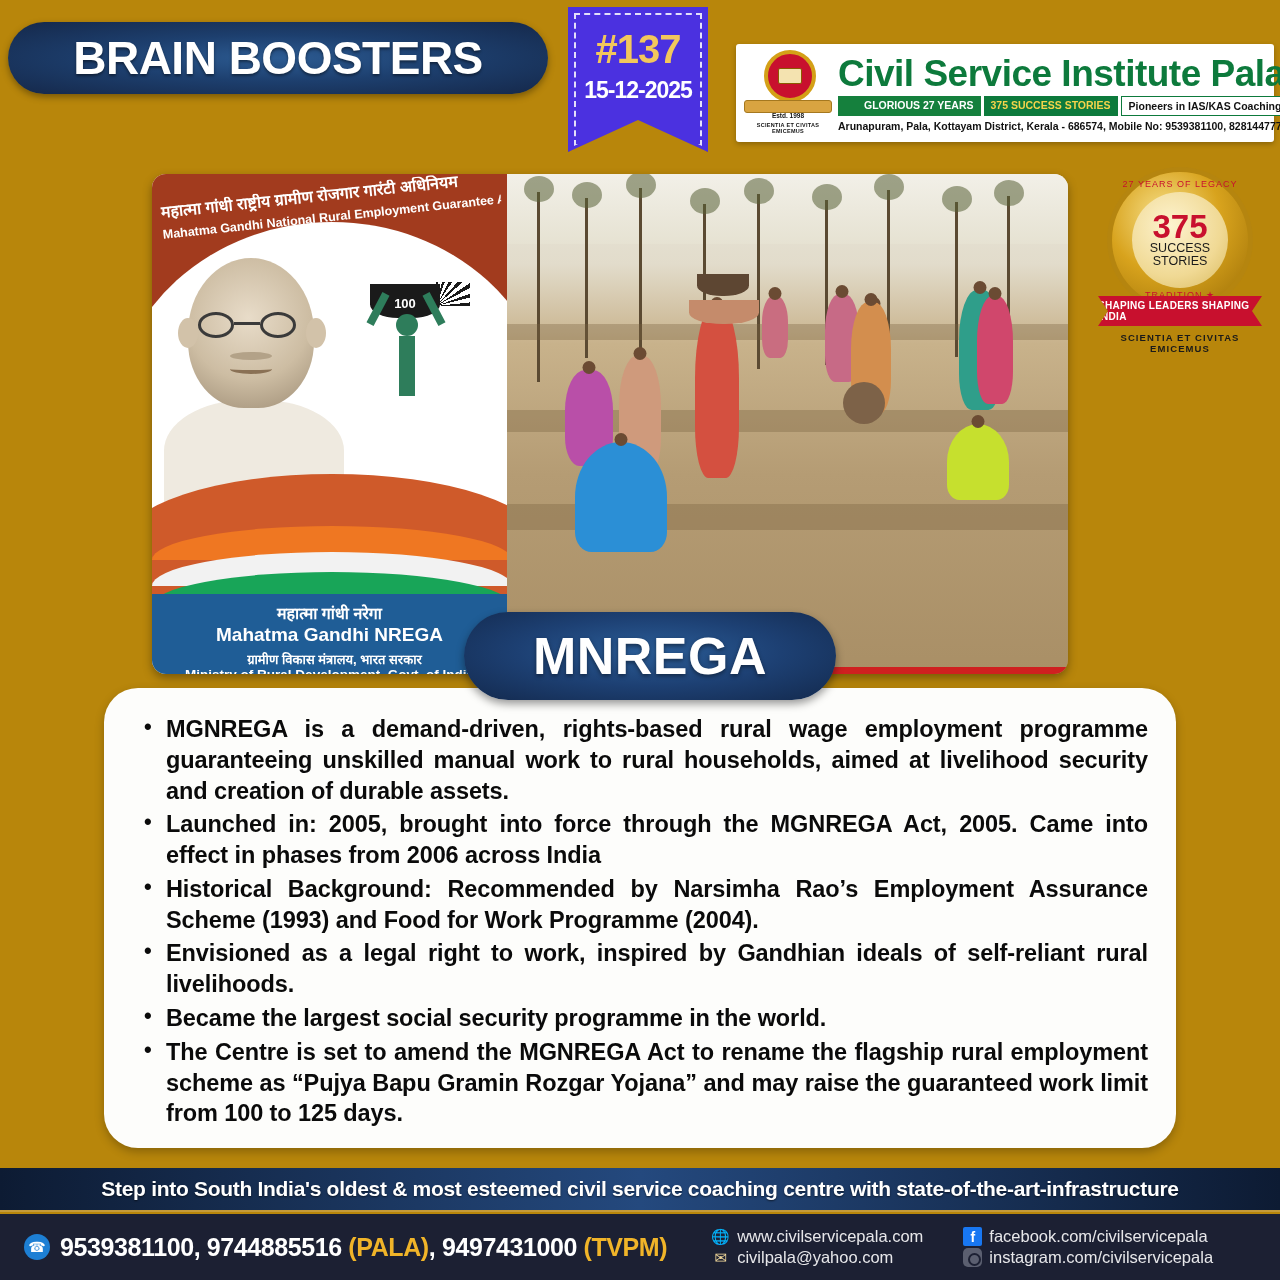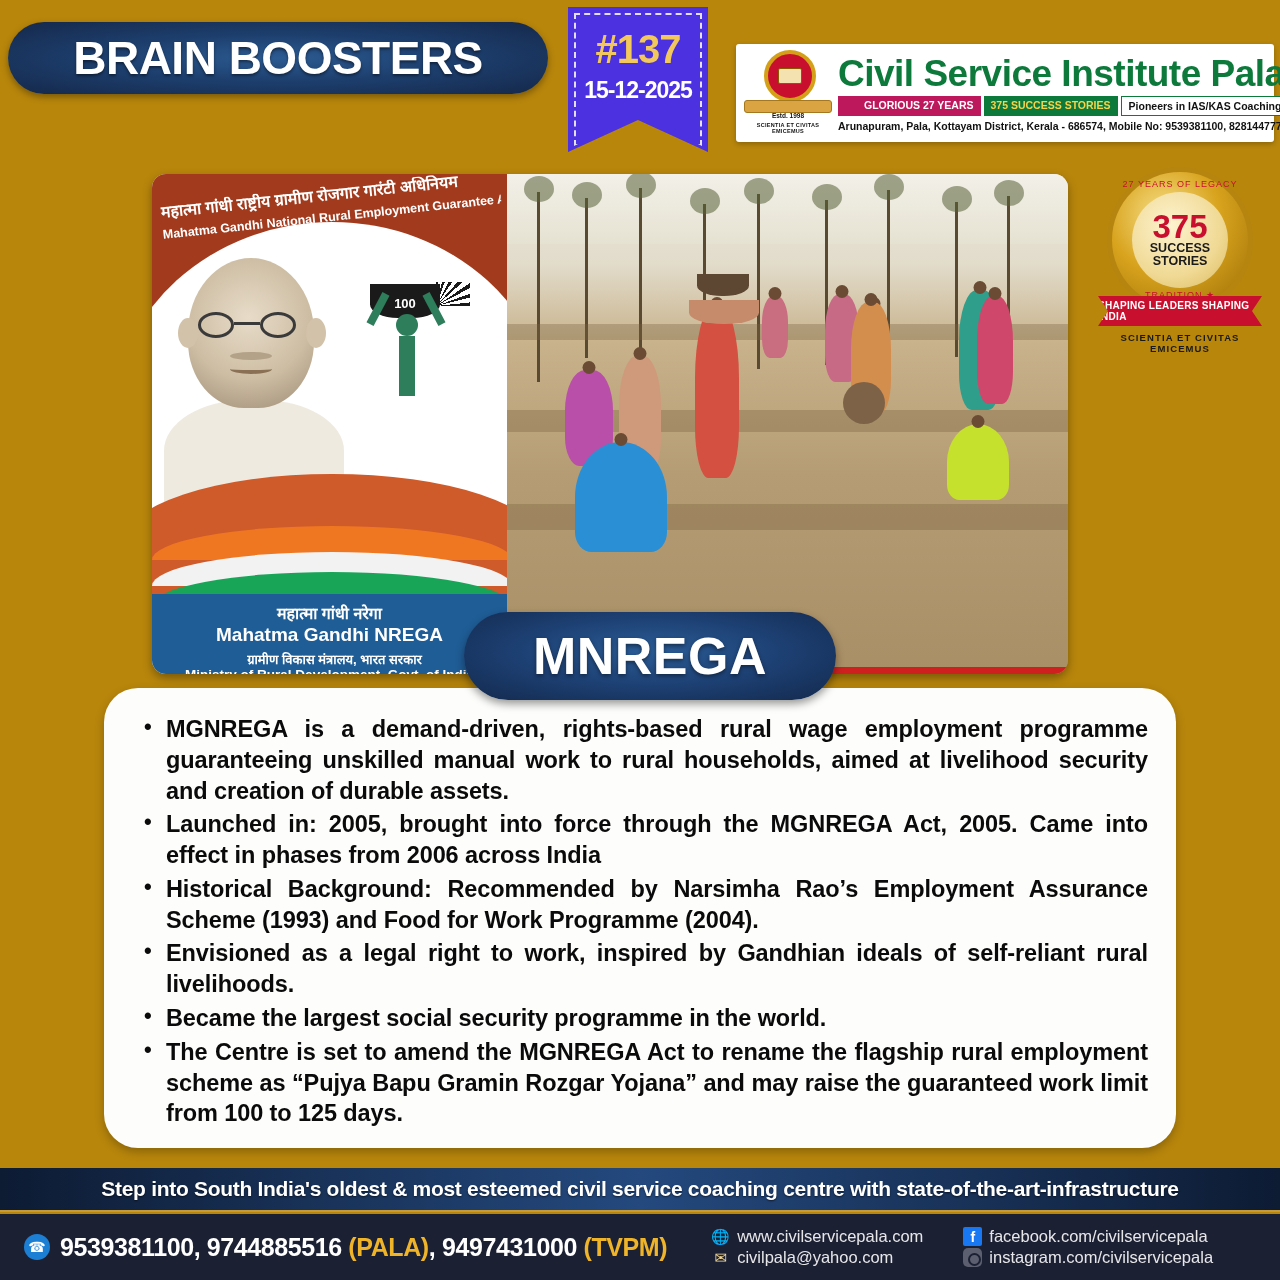--- a/index.html
+++ b/index.html
@@ -102,41 +102,41 @@
     font-size: 5.5px; font-weight: bold; color: #111; letter-spacing: .3px;
   }
 
   .logo-main { flex: 1 1 auto; padding-left: 4px; }
   .logo-title {
     font-size: 37px; font-weight: bold; color: #0d7a3c;
     line-height: 1; letter-spacing: -0.5px;
   }
   .badge-row { display: flex; gap: 3px; margin-top: 4px; align-items: stretch; }
   .badge { font-size: 10.5px; font-weight: bold; padding: 3px 7px; color: #fff; white-space: nowrap; }
-  .badge.red { background: #be185d; padding-left: 26px; }
+  .badge.red { background: #15803d; padding-left: 26px; }
   .badge.green { background: #0d7a3c; color: #f6d44b; }
   .badge.outline { background: #fff; color: #111; border: 1px solid #0d7a3c; }
   .addr {
     font-size: 10.5px; font-weight: bold; color: #111; margin-top: 4px; white-space: nowrap;
   }
 
   
   .seal375 { position: absolute; left: 1098px; top: 172px; width: 164px; height: 190px; }
   .seal375 .ring {
     position: absolute; left: 14px; top: 0; width: 136px; height: 136px; border-radius: 50%;
     background: radial-gradient(circle at 38% 32%, #f7e08a 0%, #d8a31d 45%, #9a6d05 100%);
     box-shadow: 0 0 0 5px #b5850f;
   }
   .seal375 .inner {
     position: absolute; left: 34px; top: 20px; width: 96px; height: 96px; border-radius: 50%;
     background: radial-gradient(circle at 40% 35%, #fdf3cf 0%, #f0d994 60%, #d8b85c 100%);
     display: flex; flex-direction: column; align-items: center; justify-content: center;
   }
   .seal375 .n375 { font-size: 33px; font-weight: bold; color: #c8102e; line-height: .9; }
-  .seal375 .succ { font-size: 12.5px; font-weight: bold; color: #1a1a1a; line-height: 1.05; text-align: center; }
+  .seal375 .succ { font-size: 12.5px; font-weight: normal; color: #1a1a1a; line-height: 1.05; text-align: center; }
   .seal375 .arc-top, .seal375 .arc-bot {
     position: absolute; width: 136px; left: 14px; text-align: center;
     font-size: 9px; font-weight: normal; color: #c8102e; letter-spacing: 1px;
   }
   .seal375 .arc-top { top: 7px; }
   .seal375 .arc-bot { top: 118px; }
   .seal375 .banner {
     position: absolute; left: 0; top: 124px; width: 164px; height: 30px;
     background: #c8102e; display: flex; align-items: center; justify-content: center;
     clip-path: polygon(0 0, 164px 0, 154px 15px, 164px 30px, 0 30px, 10px 15px);

